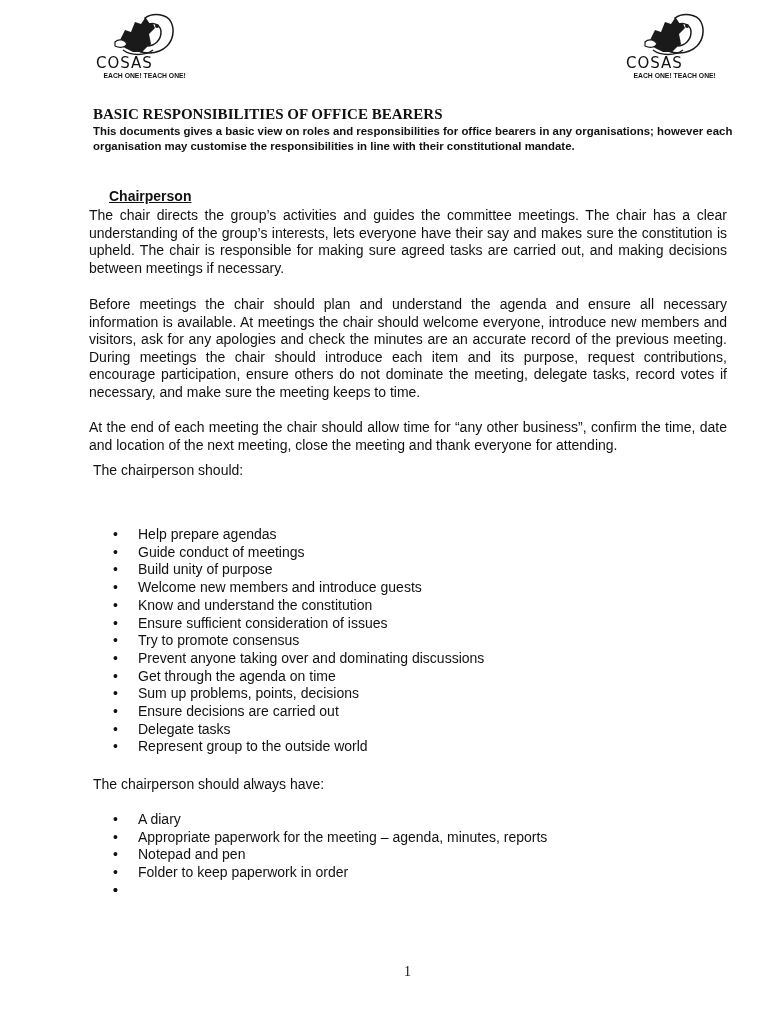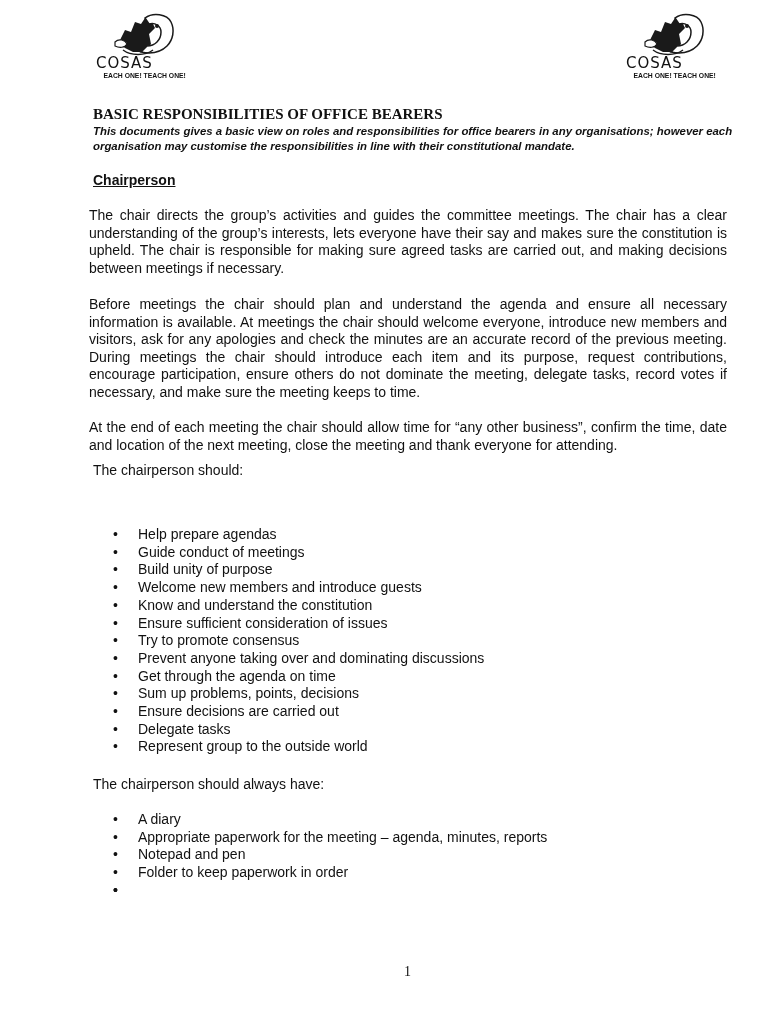--- a/index.html
+++ b/index.html
@@ -4,22 +4,22 @@
 <style>
   html, body { margin: 0; padding: 0; background: #ffffff; }
   body { width: 768px; height: 1024px; position: relative; overflow: hidden; color: #111; }
   .logo { position: absolute; top: 12px; width: 100px; height: 80px; }
   .logo.left { left: 96px; }
   .logo.right { left: 626px; }
   .logo svg { display: block; margin: 0 auto; }
   .logo .brand { font-family: "DejaVu Sans", sans-serif; font-size: 15px; letter-spacing: 1px; line-height: 15px; margin-top: -2px; color: #111; }
   .logo .tagline { font-family: "Liberation Sans", sans-serif; font-size: 8px; font-weight: bold; line-height: 9px; transform: scaleX(0.85); white-space: nowrap; color: #111; }
   .doc-title { position: absolute; left: 93px; top: 105px; font-family: "Liberation Serif", serif; font-weight: bold; font-size: 15px; line-height: 18px; margin: 0; text-align: right; }
-  .doc-intro { position: absolute; left: 93px; top: 124px; width: 650px; font-family: "Liberation Sans", sans-serif; font-weight: bold; font-style: italic; font-size: 11.4px; line-height: 15px; margin: 0; }
-  .section-heading { position: absolute; left: 93px; top: 172px; font-family: "Liberation Sans", sans-serif; font-weight: bold; font-size: 14px; text-decoration: underline; margin: 0; }
+  .doc-intro { position: absolute; left: 93px; top: 124px; width: 650px; font-family: "Liberation Sans", sans-serif; font-weight: bold; font-size: 11.4px; line-height: 15px; margin: 0; }
+  .section-heading { position: absolute; left: 93px; top: 172px; font-family: "Liberation Sans", sans-serif; font-weight: bold; font-size: 14px; text-decoration: underline; margin: 16px; }
   .para { position: absolute; left: 89px; width: 638px; font-family: "Liberation Sans", sans-serif; font-size: 14px; line-height: 17.6px; text-align: justify; margin: 0; }
   .para-1 { top: 207px; }
   .para-2 { top: 296px; }
   .para-3 { top: 419px; }
   .lead { position: absolute; left: 93px; font-family: "Liberation Sans", sans-serif; font-size: 14px; line-height: 17.6px; margin: 0; }
   .lead-1 { top: 462px; }
   .lead-2 { top: 776px; }
   .blist { position: absolute; left: 113px; margin: 0; padding: 0; list-style: none; font-family: "Liberation Sans", sans-serif; font-size: 14px; line-height: 17.7px; }
   .blist-1 { top: 526px; }
   .blist-2 { top: 811px; }

